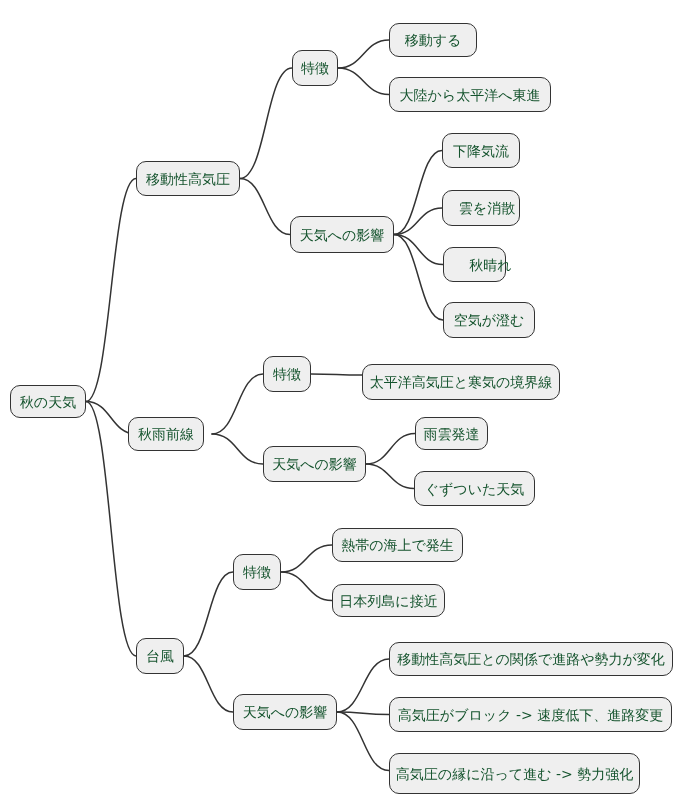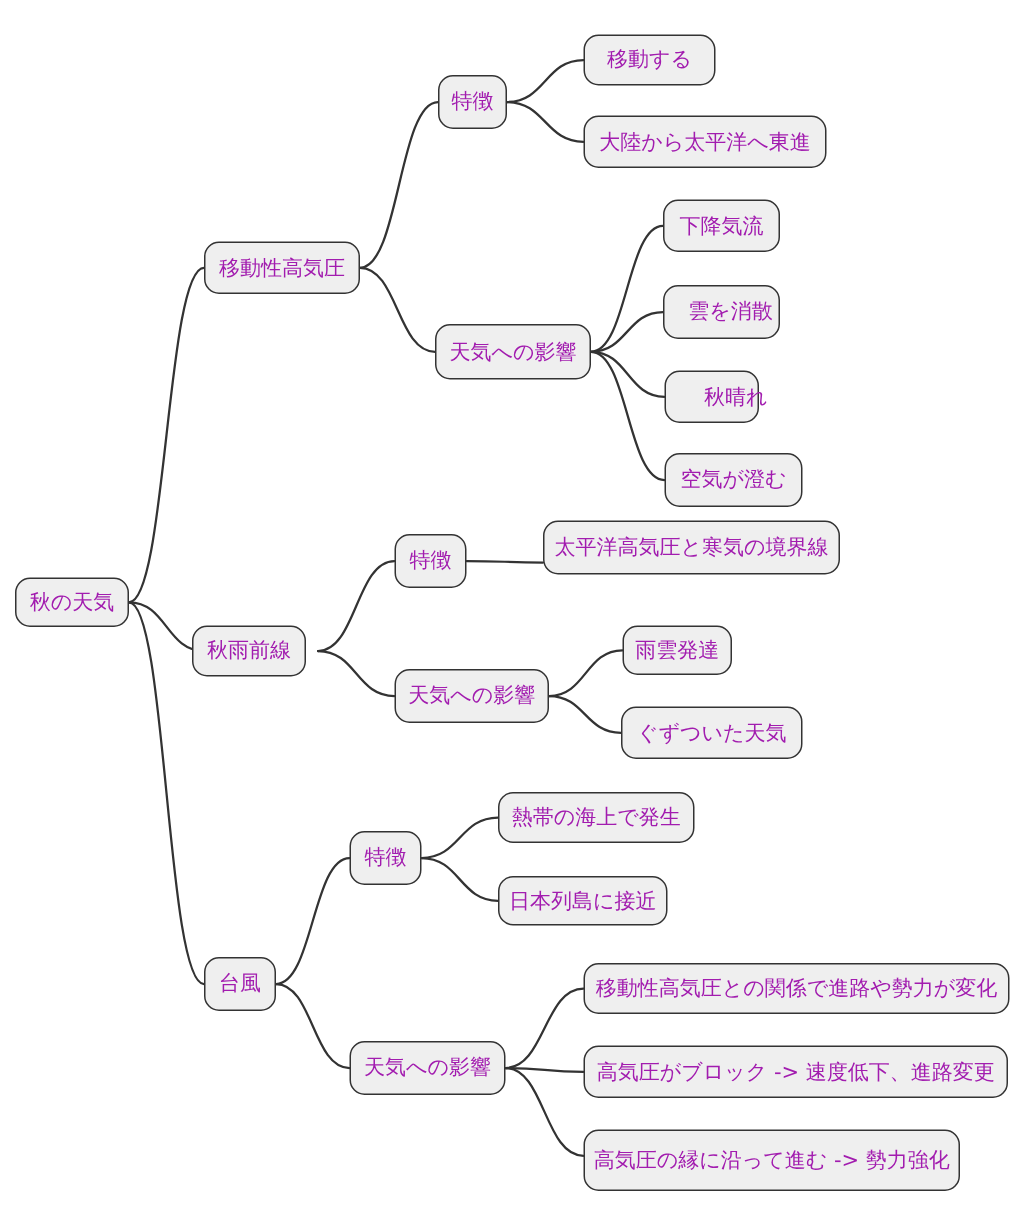--- a/index.html
+++ b/index.html
@@ -33,21 +33,21 @@
     position: absolute;
     box-sizing: border-box;
     background: #efefef;
     border: 1.6px solid #333333;
     border-radius: 10px;
     display: flex;
     align-items: center;
     justify-content: center;
     font-size: 14px;
     line-height: 1;
-    color: #a21caf;
+    color: #14532d;
     white-space: nowrap;
     z-index: 2;
     text-align: right;
   }
 </style>
 </head>
 <body>
 
 <div class="canvas">
 
@@ -87,21 +87,21 @@
   <div class="node" style="left:389px; top:23px; width:88px; height:34px;">移動する</div>
   <div class="node" style="left:389px; top:77px; width:162px; height:35px;">大陸から太平洋へ東進</div>
   <div class="node" style="left:290px; top:216px; width:104px; height:37px;">天気への影響</div>
   <div class="node" style="left:442px; top:133px; width:78px; height:35px;">下降気流</div>
   <div class="node" style="left:442px; top:190px; width:78px; height:36px;padding-left:12px;">雲を消散</div>
   <div class="node" style="left:443px; top:247px; width:63px; height:35px;padding-left:32px;">秋晴れ</div>
   <div class="node" style="left:443px; top:302px; width:92px; height:36px;">空気が澄む</div>
 
   <div class="node" style="left:128px; top:417px; width:76px; height:34px;">秋雨前線</div>
   <div class="node" style="left:263px; top:356px; width:48px; height:36px;">特徴</div>
-  <div class="node" style="left:362px; top:347px; width:198px; height:36px;">太平洋高気圧と寒気の境界線</div>
+  <div class="node" style="left:362px; top:364px; width:198px; height:36px;">太平洋高気圧と寒気の境界線</div>
   <div class="node" style="left:263px; top:446px; width:103px; height:36px;">天気への影響</div>
   <div class="node" style="left:415px; top:417px; width:73px; height:33px;">雨雲発達</div>
   <div class="node" style="left:414px; top:471px; width:121px; height:35px;">ぐずついた天気</div>
 
   <div class="node" style="left:136px; top:638px; width:48px; height:36px;">台風</div>
   <div class="node" style="left:233px; top:554px; width:48px; height:36px;">特徴</div>
   <div class="node" style="left:332px; top:528px; width:131px; height:34px;">熱帯の海上で発生</div>
   <div class="node" style="left:332px; top:584px; width:113px; height:33px;">日本列島に接近</div>
   <div class="node" style="left:233px; top:694px; width:104px; height:36px;">天気への影響</div>
   <div class="node" style="left:389px; top:642px; width:284px; height:34px;">移動性高気圧との関係で進路や勢力が変化</div>

